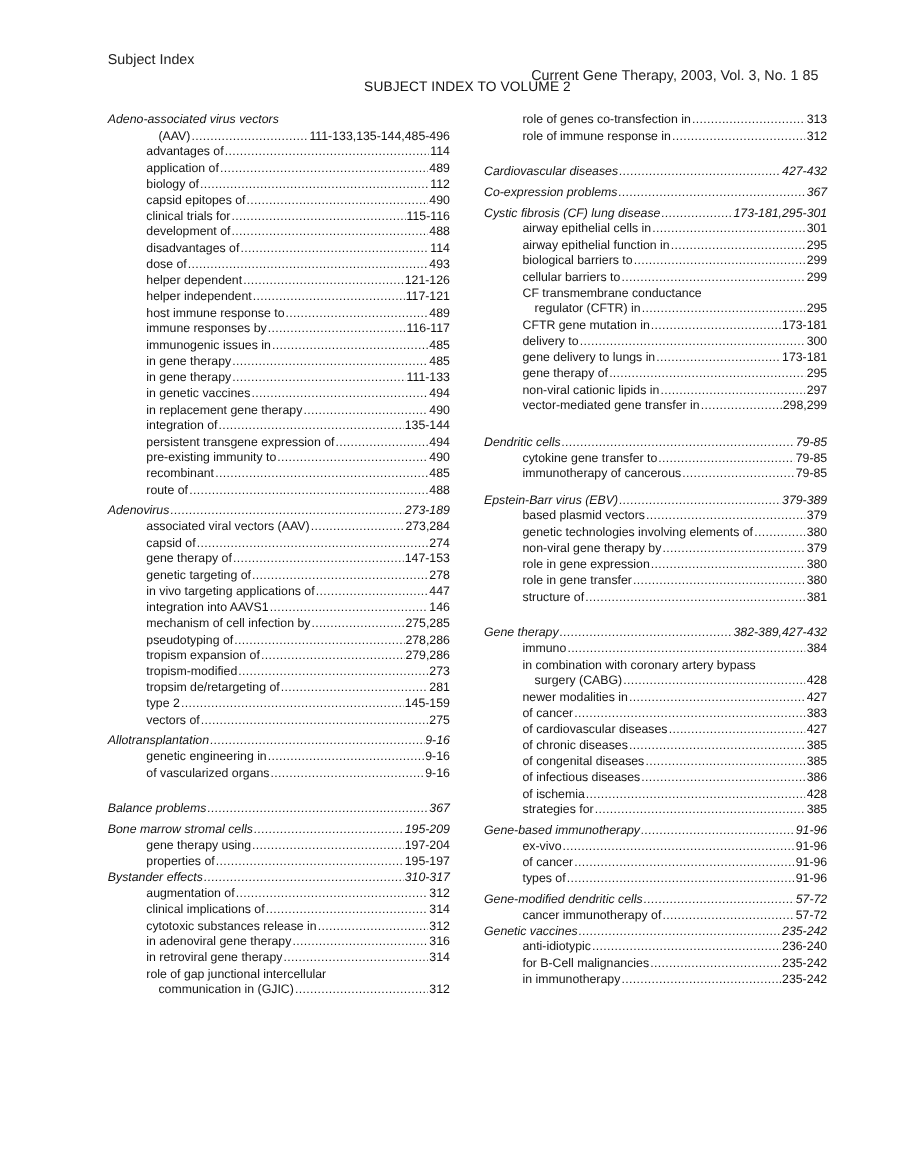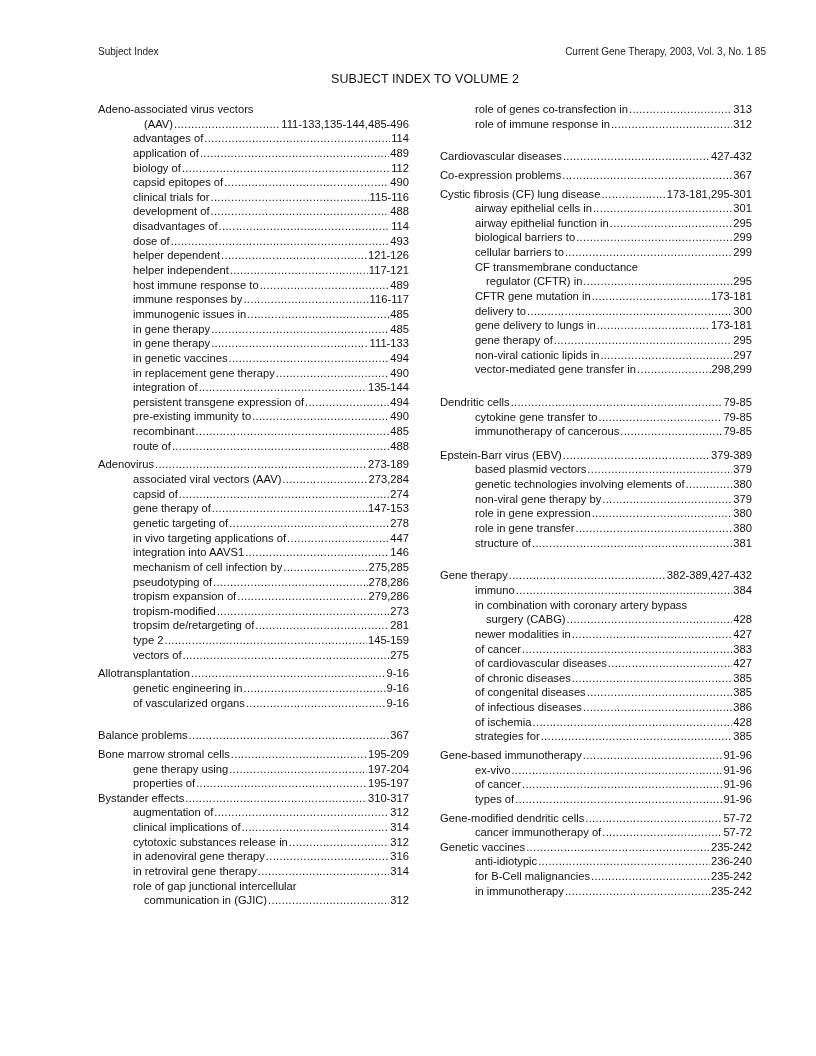--- a/index.html
+++ b/index.html
@@ -1,31 +1,31 @@
 <!DOCTYPE html>
 <html><head>
 <meta charset="utf-8">
 <style>
   html, body { margin: 0; padding: 0; background: #ffffff; }
   body { width: 816px; height: 1056px; position: relative; overflow: hidden;
          font-family: "Liberation Sans", sans-serif; color: #111; }
-  .hdr { position: absolute; top: 46px; font-size: 10px; color: #222; }
+  .hdr { position: absolute; top: 46px; font-size: 13px; color: #222; }
   .hdr-left { left: 98px; }
-  .hdr-right { right: 50px; }
+  .hdr-right { right: 72px; margin-top: 15px; }
   .title { position: absolute; top: 72px; left: 0; width: 850px; text-align: center;
            font-size: 12.5px; letter-spacing: 0.1px; }
   .col { position: absolute; font-size: 11.2px; line-height: 14.65px; }
   .col-left { left: 98px; top: 102px; width: 311px; }
   .col-right { left: 440px; top: 102px; width: 312px; }
   .row { display: flex; align-items: baseline; white-space: nowrap; height: 14.65px; }
   .row .lbl { flex: 0 0 auto; }
   .row .dots { flex: 1 1 auto; overflow: hidden; margin: 0 1px; }
   .row .dots::before { content: "................................................................................................................................................................"; letter-spacing: 0.3px; }
   .row .pg { flex: 0 0 auto; }
-  .lvl0 { padding-left: 0; }
+  .lvl0 { padding-left: 0; font-style: italic; }
   .lvl1 { padding-left: 35px; }
   .lvl2 { padding-left: 46px; }
   .gap-s { height: 4px; }
   .gap-m { height: 9px; }
   .gap-l { height: 18px; }
 </style>
 </head>
 <body>
 
 <div class="hdr hdr-left">Subject Index</div>

